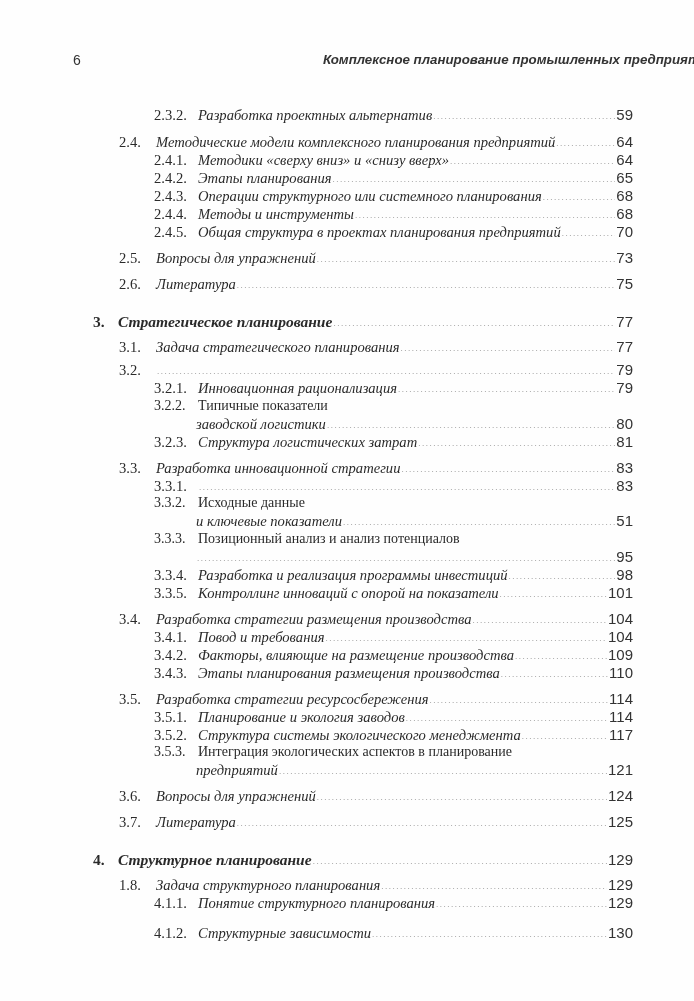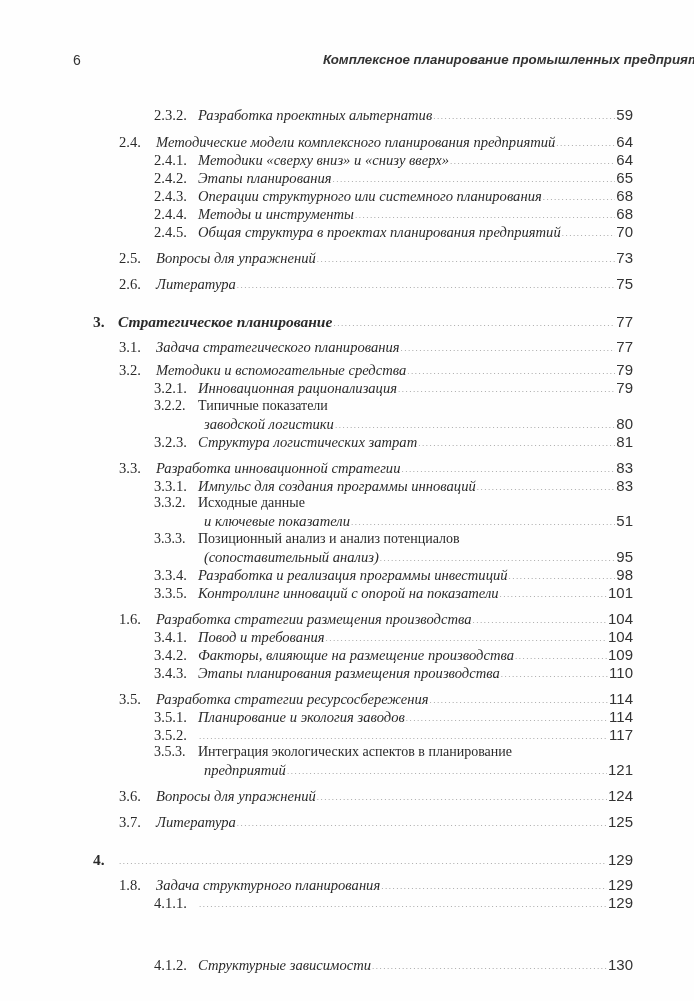--- a/index.html
+++ b/index.html
@@ -66,21 +66,21 @@
       font-size: 15px;
       color: #333;
     }
     .lvl1 { left: 93px; }
     .lvl1 .num { width: 25px; font-weight: bold; font-size: 15.5px; }
     .lvl1 .title { font-weight: bold; font-size: 15.5px; }
     .lvl2 { left: 119px; }
     .lvl2 .num { width: 37px; }
     .lvl3 { left: 154px; }
     .lvl3 .num { width 44px; width: 44px; }
-    .cont { left: 204px; text-align: right; }
+    .cont { left: 196px; text-align: right; }
     .first-line {
       position: absolute; height: 18px;
       font-size: 14px; line-height: 18px; white-space: nowrap;
     }
     .first-line .num { display: inline-block; width: 44px; }
   </style>
 </head>
 <body>
 
 <div class="page-header">
@@ -154,21 +154,20 @@
     <span class="page">77</span>
   </div>
   <div class="toc-row lvl2" style="top:338px">
     <span class="num">3.1.</span>
     <span class="title">Задача стратегического планирования</span>
     <span class="leader"></span>
     <span class="page">77</span>
   </div>
   <div class="toc-row lvl2" style="top:361px">
     <span class="num">3.2.</span>
-    <span class="title">Методики и вспомогательные средства</span>
     <span class="leader"></span>
     <span class="page">79</span>
   </div>
   <div class="toc-row lvl3" style="top:379px">
     <span class="num">3.2.1.</span>
     <span class="title">Инновационная рационализация</span>
     <span class="leader"></span>
     <span class="page">79</span>
   </div>
   <div class="first-line" style="top:397px; left:154px">
@@ -187,55 +186,53 @@
   </div>
 
   <div class="toc-row lvl2" style="top:459px">
     <span class="num">3.3.</span>
     <span class="title">Разработка инновационной стратегии</span>
     <span class="leader"></span>
     <span class="page">83</span>
   </div>
   <div class="toc-row lvl3" style="top:477px">
     <span class="num">3.3.1.</span>
-    <span class="title">Импульс для создания программы инноваций</span>
     <span class="leader"></span>
     <span class="page">83</span>
   </div>
   <div class="first-line" style="top:494px; left:154px">
     <span class="num">3.3.2.</span><span>Исходные данные</span>
   </div>
   <div class="toc-row cont" style="top:512px">
     <span class="title">и ключевые показатели</span>
     <span class="leader"></span>
     <span class="page">51</span>
   </div>
   <div class="first-line" style="top:530px; left:154px">
     <span class="num">3.3.3.</span><span>Позиционный анализ и анализ потенциалов</span>
   </div>
   <div class="toc-row cont" style="top:548px">
-    <span class="title">(сопоставительный анализ)</span>
     <span class="leader"></span>
     <span class="page">95</span>
   </div>
   <div class="toc-row lvl3" style="top:566px">
     <span class="num">3.3.4.</span>
     <span class="title">Разработка и реализация программы инвестиций</span>
     <span class="leader"></span>
     <span class="page">98</span>
   </div>
   <div class="toc-row lvl3" style="top:584px">
     <span class="num">3.3.5.</span>
     <span class="title">Контроллинг инноваций с опорой на показатели</span>
     <span class="leader"></span>
     <span class="page">101</span>
   </div>
 
   <div class="toc-row lvl2" style="top:610px">
-    <span class="num">1.6.</span>
+    <span class="num">3.4.</span>
     <span class="title">Разработка стратегии размещения производства</span>
     <span class="leader"></span>
     <span class="page">104</span>
   </div>
   <div class="toc-row lvl3" style="top:628px">
     <span class="num">3.4.1.</span>
     <span class="title">Повод и требования</span>
     <span class="leader"></span>
     <span class="page">104</span>
   </div>
@@ -259,20 +256,21 @@
     <span class="page">114</span>
   </div>
   <div class="toc-row lvl3" style="top:708px">
     <span class="num">3.5.1.</span>
     <span class="title">Планирование и экология заводов</span>
     <span class="leader"></span>
     <span class="page">114</span>
   </div>
   <div class="toc-row lvl3" style="top:726px">
     <span class="num">3.5.2.</span>
+    <span class="title">Структура системы экологического менеджмента</span>
     <span class="leader"></span>
     <span class="page">117</span>
   </div>
   <div class="first-line" style="top:743px; left:154px">
     <span class="num">3.5.3.</span><span>Интеграция экологических аспектов в планирование</span>
   </div>
   <div class="toc-row cont" style="top:761px">
     <span class="title">предприятий</span>
     <span class="leader"></span>
     <span class="page">121</span>
@@ -286,34 +284,36 @@
   </div>
   <div class="toc-row lvl2" style="top:813px">
     <span class="num">3.7.</span>
     <span class="title">Литература</span>
     <span class="leader"></span>
     <span class="page">125</span>
   </div>
 
   <div class="toc-row lvl1" style="top:851px">
     <span class="num">4.</span>
+    <span class="title">Структурное планирование</span>
     <span class="leader"></span>
     <span class="page">129</span>
   </div>
   <div class="toc-row lvl2" style="top:876px">
     <span class="num">1.8.</span>
     <span class="title">Задача структурного планирования</span>
     <span class="leader"></span>
     <span class="page">129</span>
   </div>
   <div class="toc-row lvl3" style="top:894px">
     <span class="num">4.1.1.</span>
+    <span class="title">Понятие структурного планирования</span>
     <span class="leader"></span>
     <span class="page">129</span>
   </div>
-  <div class="toc-row lvl3" style="top:956px">
+  <div class="toc-row lvl3" style="top:924px">
     <span class="num">4.1.2.</span>
     <span class="title">Структурные зависимости</span>
     <span class="leader"></span>
     <span class="page">130</span>
   </div>
 
 </div>
 
 </body></html>

